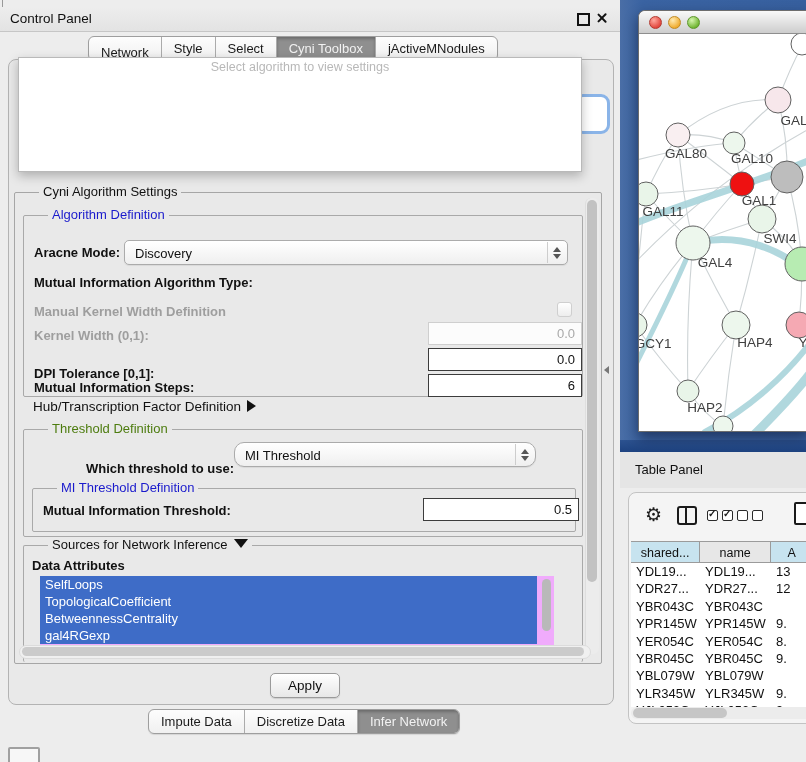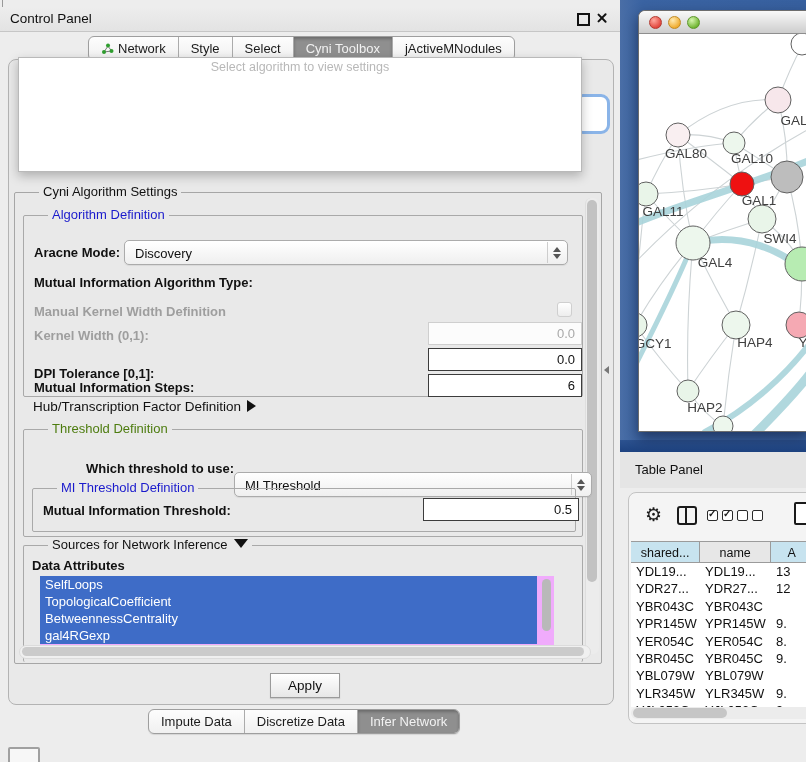--- a/index.html
+++ b/index.html
@@ -19,21 +19,21 @@
   .float-icon{left:577px;top:6px;width:9px;height:9px;border:2px solid #111;background:transparent;}
   .close-icon{left:596px;top:5px;width:12px;height:12px;}
   .close-icon::before,.close-icon::after{content:"";position:absolute;left:5px;top:0;width:2.4px;height:12px;background:#111;border-radius:1px;}
   .close-icon::before{transform:rotate(45deg);}
   .close-icon::after{transform:rotate(-45deg);}
   .corner-tick{left:2px;top:0;width:1px;height:12px;background:#999;}
 
   
   .seg-bar{display:flex;height:23px;border:1px solid #9e9e9e;border-radius:6px;overflow:hidden;
     background:linear-gradient(#fdfdfd,#f0f0f0);box-shadow:0 1px 1px rgba(0,0,0,.1);}
-  .seg{padding:0 12px;line-height:23px;font-size:13px;color:#1a1a1a;border-left:1px solid #ababab;display:flex;align-items:center;gap:4px;white-space:nowrap;}
+  .seg{padding:0 12px;line-height:23px;font-size:13px;color:#1a1a1a;border-left:1px solid #ababab;display:flex;align-items:center;gap:4px;white-space:nowrap;flex-direction:column;}
   .seg:first-child{border-left:none;}
   .seg.selected{background:#8f8f8f;color:#f2f2f2;box-shadow:inset 0 2px 3px rgba(0,0,0,.25);}
   .top-tabs{left:88px;top:36px;}
   .bottom-tabs{left:148px;top:709px;}
 
   
   .content-panel{left:8px;top:59px;width:604px;height:644px;background:#e9e9e9;
     border:1px solid #b3b3b3;border-radius:8px;}
 
   
@@ -74,21 +74,21 @@
   .vscroll{position:absolute;right:2px;top:5px;width:13px;height:456px;background:#ececec;border-left:1px solid #dedede;border-radius:6px;}
   .vscroll .thumb{position:absolute;left:1px;top:2px;width:10px;height:382px;background:#c2c2c2;border-radius:5px;}
 
   .src-list{position:absolute;left:16px;top:30px;width:514px;height:78px;background:#f0abfc;overflow:hidden;}
   .src-item{height:17px;line-height:17px;font-size:13px;color:#fff;padding-left:5px;width:492px;}
   .src-vthumb{position:absolute;right:3px;top:3px;width:9px;height:52px;background:#b9b9b9;border-radius:5px;}
 
   .hscroll{position:absolute;left:4px;top:452px;width:572px;height:14px;background:#f0f0f0;border:1px solid #dcdcdc;border-radius:7px;box-sizing:border-box;}
   .hscroll .thumb{position:absolute;left:2px;top:1px;width:562px;height:9px;background:#cbcbcb;border-radius:5px;}
 
-  .apply-btn{left:270px;top:673px;width:68px;height:23px;border:1px solid #9a9a9a;border-radius:0;
+  .apply-btn{left:270px;top:673px;width:68px;height:23px;border:1px solid #9a9a9a;border-radius:5px;
     background:linear-gradient(#ffffff,#e7e7e7);font-size:13.5px;text-align:center;line-height:23px;box-shadow:0 1px 1px rgba(0,0,0,.12);}
 
   
   .splitter-arrow{left:604px;top:366px;width:0;height:0;border-top:4px solid transparent;border-bottom:4px solid transparent;border-right:5px solid #777;}
 
   
   .desktop{left:620px;top:0;width:186px;height:452px;
     background:linear-gradient(90deg,#4a6ea6 0%,#3a63a2 12%,#37609f 100%);}
   .desktop::after{content:"";position:absolute;left:0;right:0;bottom:0;height:12px;
     background:linear-gradient(#2c5290,#1d4280);}
@@ -207,21 +207,21 @@
   </div>
 
   <span class="lbl plain" style="left:18px;top:206px;font-size:13.5px;">
     <span>Hub/Transcription Factor Definition</span><span class="tri-right"></span>
   </span>
 
   <div class="group" style="left:8px;top:236px;width:558px;height:106px;">
     <span class="legend green-t">Threshold Definition</span>
 
     <span class="lbl" style="left:62px;top:31px;">Which threshold to use:</span>
-    <div class="combo" style="left:210px;top:42px;width:358px;">
+    <div class="combo" style="left:210px;top:12px;width:302px;border-radius:10px;">
       <span>MI Threshold</span>
       <span class="stepper">
           <span class="tri-up"></span>
           <span class="tri-dn"></span>
         </span>
     </div>
 
     <div class="group" style="left:8px;top:58px;width:542px;height:42px;">
       <span class="legend blue-t">MI Threshold Definition</span>
       <span class="lbl" style="left:10px;top:14px;">Mutual Information Threshold:</span>

